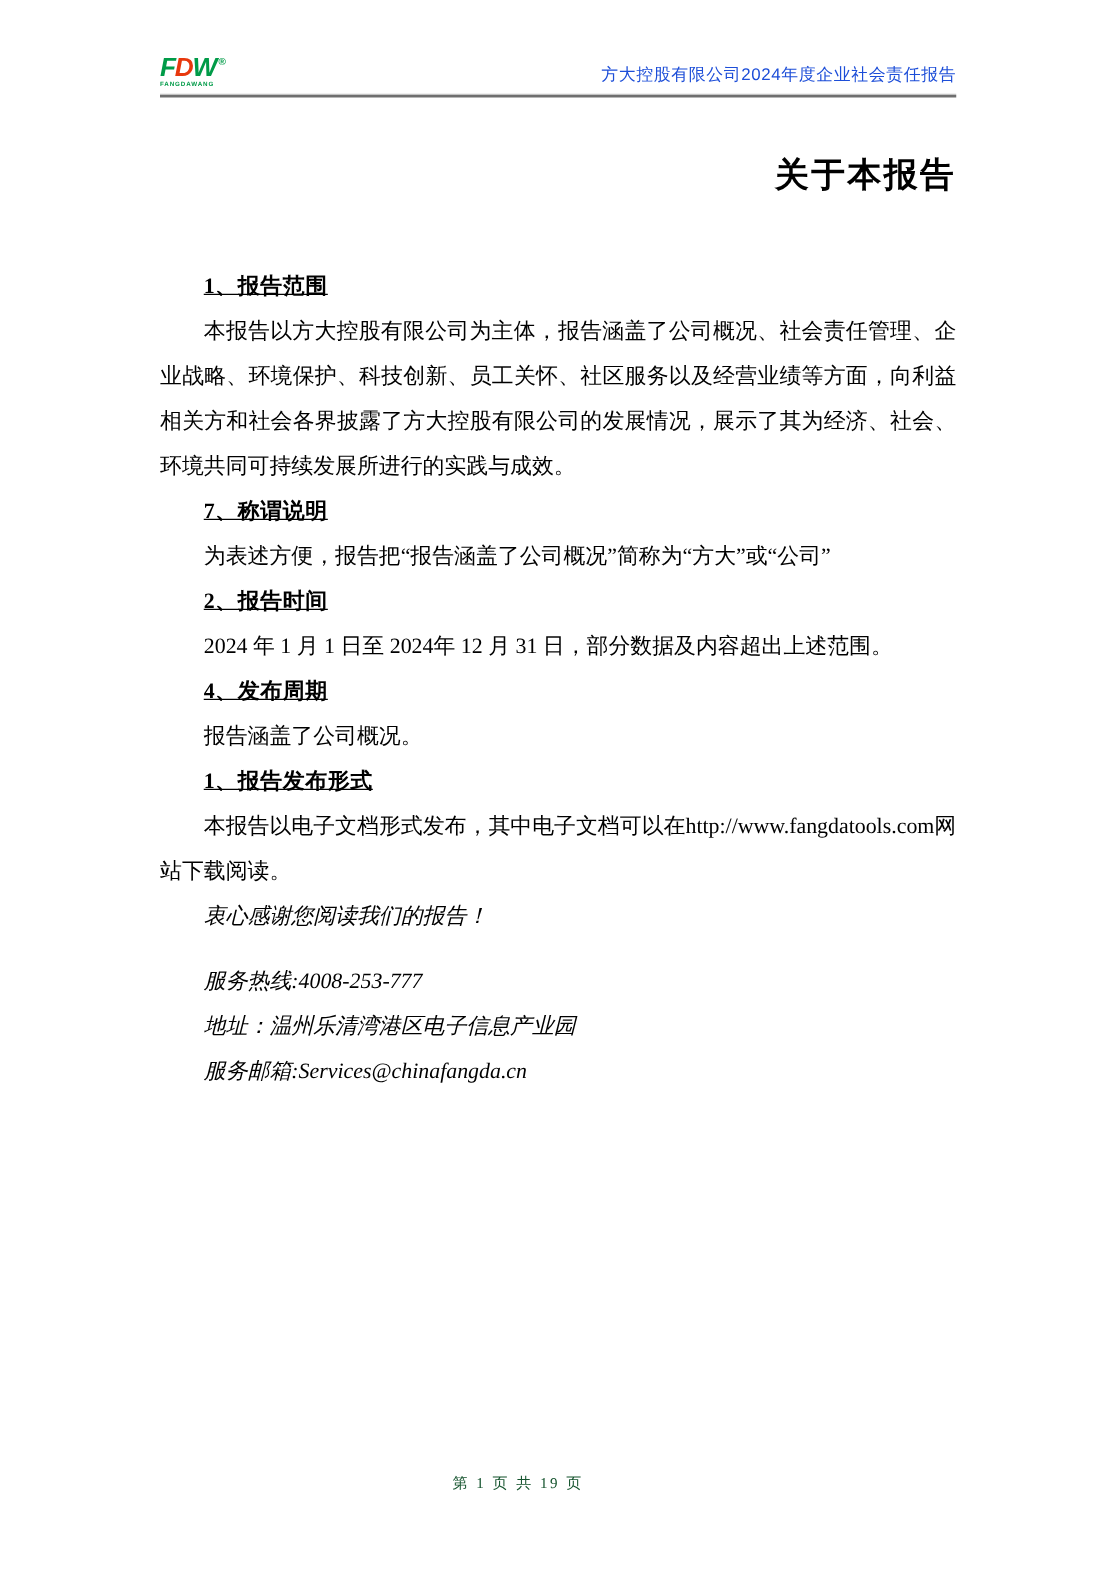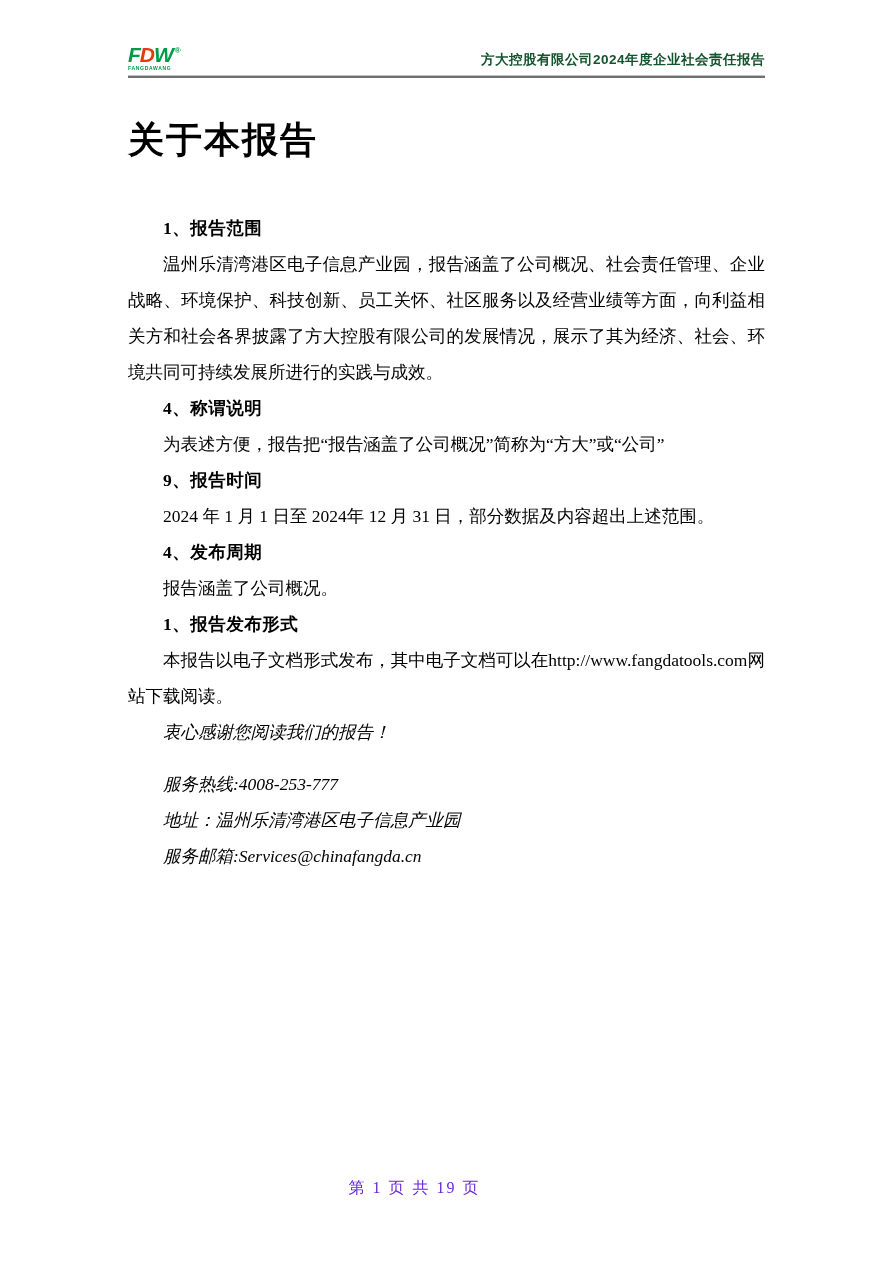--- a/index.html
+++ b/index.html
@@ -59,70 +59,71 @@
     font-family: "Liberation Sans", "DejaVu Sans", sans-serif;
     font-size: 5px;
     font-weight: bold;
     color: #009B48;
     letter-spacing: 0.7px;
     margin-top: 1px;
   }
   .header-title {
     font-family: "Liberation Sans", "DejaVu Sans", sans-serif;
     font-size: 13.5px;
-    font-weight: bold;
-    color: #14532d;
+    font-weight: normal;
+    color: #1d4ed8;
     letter-spacing: 0.5px;
     margin-bottom: 2px;
   }
 
   
   .content {
     position: absolute;
     left: 128px;
     top: 118px;
     width: 637px;
     font-size: 17.5px;
     line-height: 36px;
   }
   .page-title {
-    font-size: 36px;
+    font-size: 27px;
     font-weight: bold;
-    text-align: left;
+    text-align: right;
     letter-spacing: 2px;
     line-height: 44px;
     margin: 0 0 48px 0;
     font-family: Liberation Serif, serif;
   }
   .sec-heading {
     font-weight: bold;
     text-indent: 2em;
     letter-spacing: 0.5px;
+    text-decoration: underline;
   }
   .sec-body {
     text-indent: 2em;
     text-align: justify;
   }
   .closing-line,
   .contact-line {
     text-indent: 2em;
     font-style: italic;
   }
   .spacer-line { height: 16px; }
 
   
   .page-footer {
     position: absolute;
     left: 0;
     top: 1178px;
     width: 100%;
     text-align: center;
-    font-size: 16px;
+    font-size: 12px;
     letter-spacing: 2px;
-    color: #6d28d9;
+    color: #14532d;
   }
 </style>
 </head>
 <body>
 
 <div class="page">
 
   <header class="page-header">
     <div class="header-row">
       <div class="logo">
@@ -134,30 +135,30 @@
       <div class="header-title">方大控股有限公司2024年度企业社会责任报告</div>
     </div>
     <div class="header-rule"></div>
   </header>
 
   <main class="content">
     <h1 class="page-title">关于本报告</h1>
 
     <section class="report-section">
       <p class="sec-heading">1、报告范围</p>
-      <p class="sec-body">温州乐清湾港区电子信息产业园，报告涵盖了公司概况、社会责任管理、企业战略、环境保护、科技创新、员工关怀、社区服务以及经营业绩等方面，向利益相关方和社会各界披露了方大控股有限公司的发展情况，展示了其为经济、社会、环境共同可持续发展所进行的实践与成效。</p>
+      <p class="sec-body">本报告以方大控股有限公司为主体，报告涵盖了公司概况、社会责任管理、企业战略、环境保护、科技创新、员工关怀、社区服务以及经营业绩等方面，向利益相关方和社会各界披露了方大控股有限公司的发展情况，展示了其为经济、社会、环境共同可持续发展所进行的实践与成效。</p>
     </section>
 
     <section class="report-section">
-      <p class="sec-heading">4、称谓说明</p>
+      <p class="sec-heading">7、称谓说明</p>
       <p class="sec-body">为表述方便，报告把“报告涵盖了公司概况”简称为“方大”或“公司”</p>
     </section>
 
     <section class="report-section">
-      <p class="sec-heading">9、报告时间</p>
+      <p class="sec-heading">2、报告时间</p>
       <p class="sec-body">2024 年 1 月 1 日至 2024年 12 月 31 日，部分数据及内容超出上述范围。</p>
     </section>
 
     <section class="report-section">
       <p class="sec-heading">4、发布周期</p>
       <p class="sec-body">报告涵盖了公司概况。</p>
     </section>
 
     <section class="report-section">
       <p class="sec-heading">1、报告发布形式</p>

